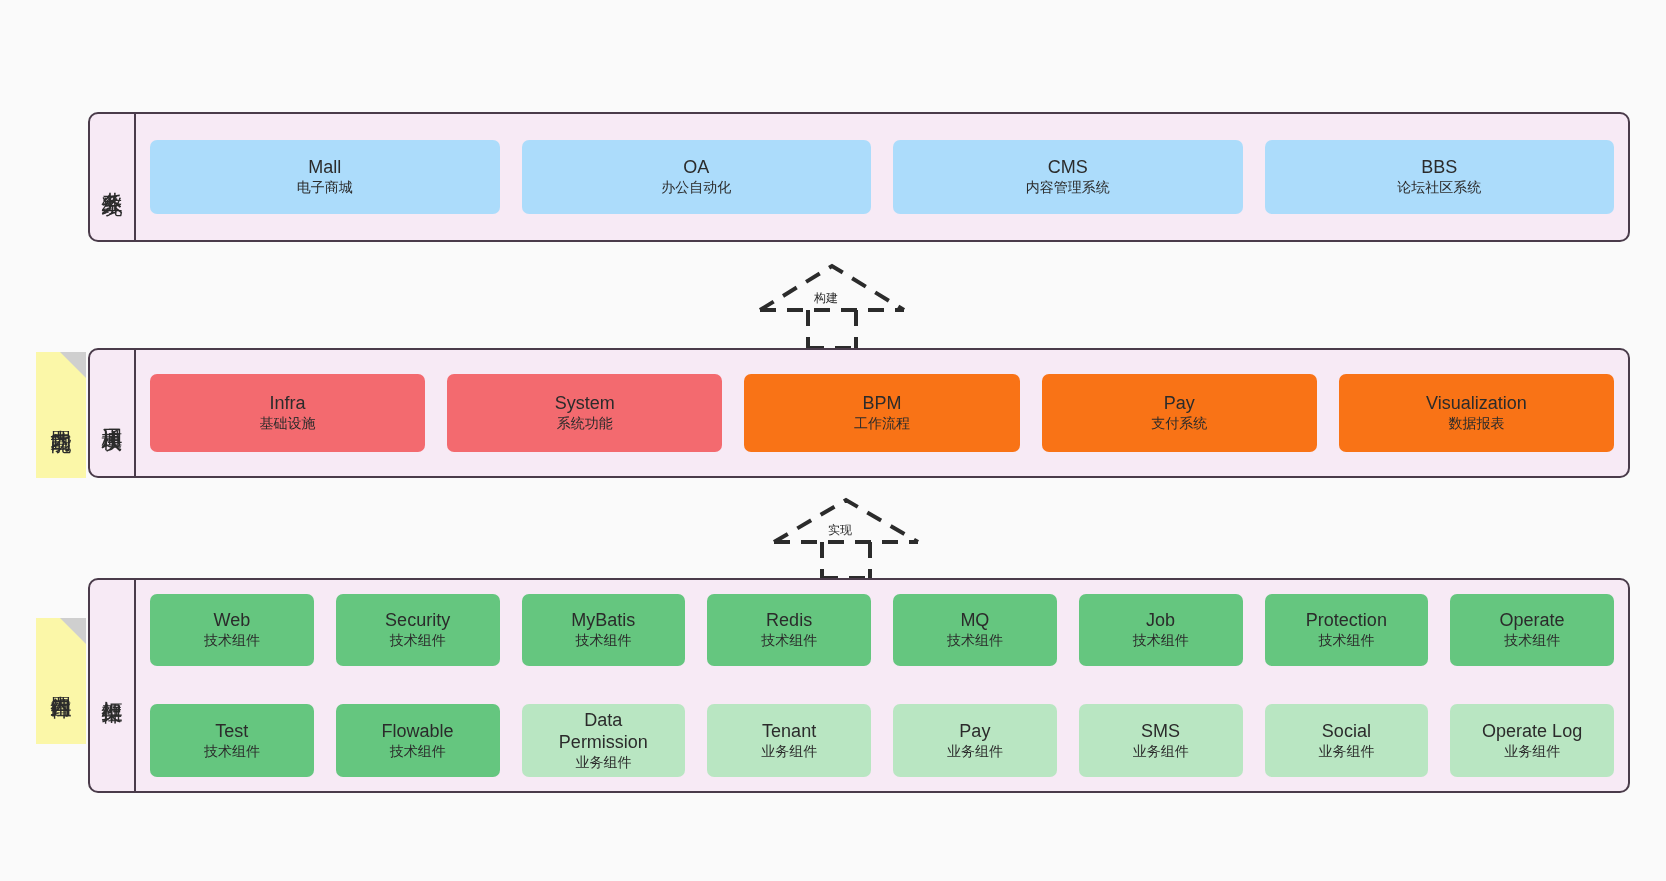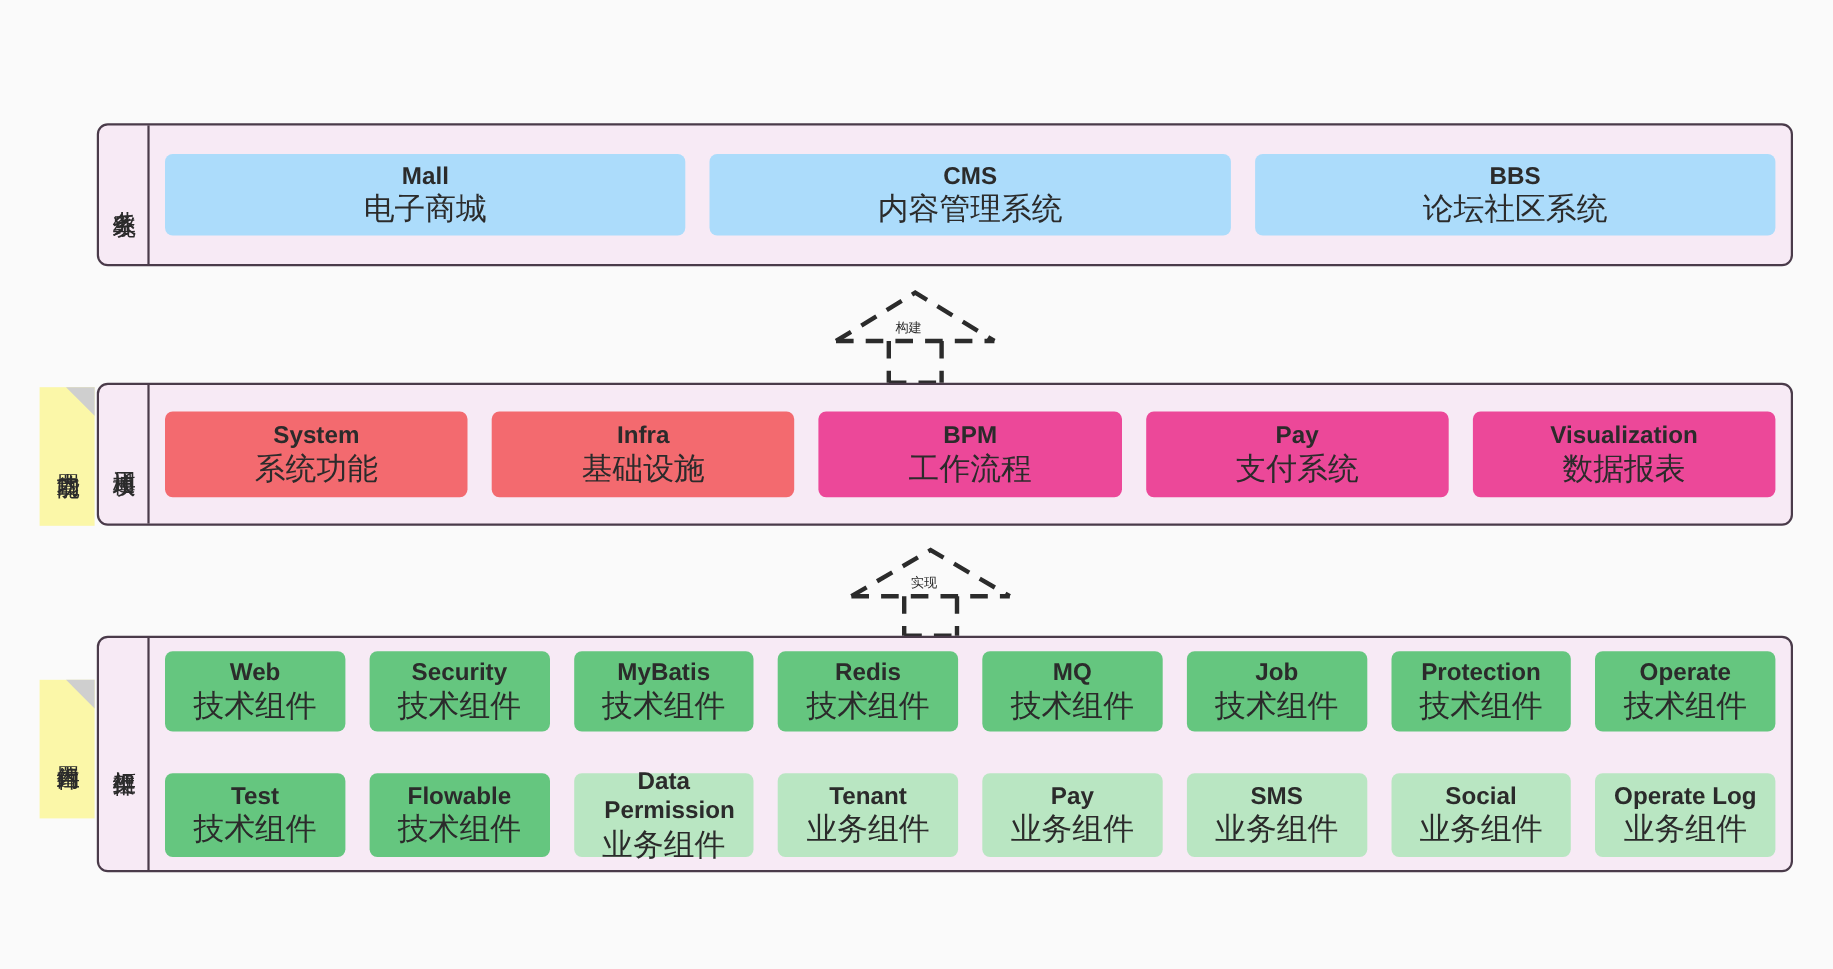--- a/index.html
+++ b/index.html
@@ -83,32 +83,31 @@
     display: flex;
     flex-direction: column;
     align-items: center;
     justify-content: center;
     text-align: center;
     box-sizing: border-box;
     padding: 6px 4px;
     color: #2b2b2b;
   }
   .box .t1 {
-    font-size: 22px;
+    font-size: 18px;
     line-height: 1.22;
-    font-weight: bold;
   }
   .box .t2 {
-    font-size: 28px;
+    font-size: 14px;
     line-height: 1.22;
   }
 
   .box.blue       { background: #ACDCFB; }
   .box.red        { background: #F36A6F; }
-  .box.pink       { background: #ec4899; }
+  .box.pink       { background: #f97316; }
   .box.green      { background: #65C67F; }
   .box.lightgreen { background: #B9E6C2; }
 
   
   .note {
     position: absolute;
     background: #FBF7A8;
     box-sizing: border-box;
     display: flex;
     align-items: center;
@@ -154,20 +153,24 @@
   <div class="layer" id="layer-business" style="left:88px; top:112px; width:1542px; height:130px;">
     <div class="layer-label">业务系统</div>
     <div class="layer-divider"></div>
     <div class="layer-body">
       <div class="row" style="height:74px;">
         <div class="box blue">
           <span class="t1">Mall</span>
           <span class="t2">电子商城</span>
         </div>
         <div class="box blue">
+          <span class="t1">OA</span>
+          <span class="t2">办公自动化</span>
+        </div>
+        <div class="box blue">
           <span class="t1">CMS</span>
           <span class="t2">内容管理系统</span>
         </div>
         <div class="box blue">
           <span class="t1">BBS</span>
           <span class="t2">论坛社区系统</span>
         </div>
       </div>
     </div>
   </div>
@@ -186,26 +189,26 @@
     <span class="fold"></span>
     <span>内置功能</span>
   </div>
 
   <div class="layer" id="layer-common" style="left:88px; top:348px; width:1542px; height:130px;">
     <div class="layer-label">通用模块</div>
     <div class="layer-divider"></div>
     <div class="layer-body">
       <div class="row" style="height:78px;">
         <div class="box red">
+          <span class="t1">Infra</span>
+          <span class="t2">基础设施</span>
+        </div>
+        <div class="box red">
           <span class="t1">System</span>
           <span class="t2">系统功能</span>
-        </div>
-        <div class="box red">
-          <span class="t1">Infra</span>
-          <span class="t2">基础设施</span>
         </div>
         <div class="box pink">
           <span class="t1">BPM</span>
           <span class="t2">工作流程</span>
         </div>
         <div class="box pink">
           <span class="t1">Pay</span>
           <span class="t2">支付系统</span>
         </div>
         <div class="box pink">

